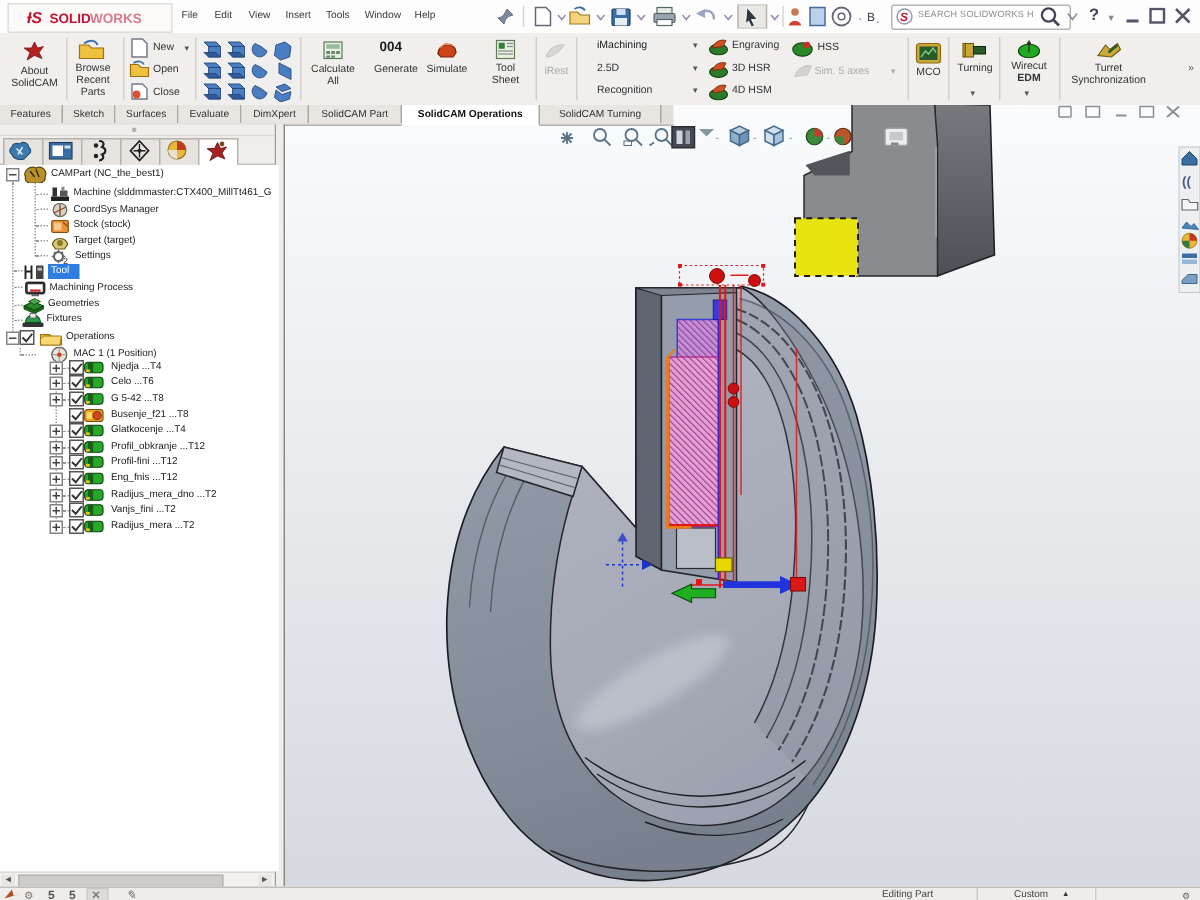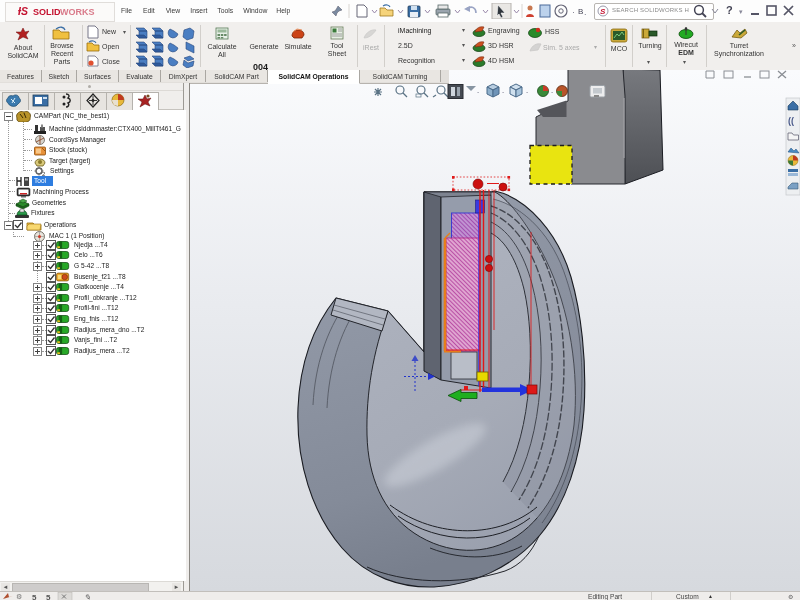--- a/index.html
+++ b/index.html
@@ -151,21 +151,21 @@
       <rect x="2.5" y="2.5" width="9" height="3" fill="#9ab89a"></rect>
       <g fill="#678a67">
         <rect x="2.5" y="7" width="2.5" height="2"></rect>
         <rect x="5.8" y="7" width="2.5" height="2"></rect>
         <rect x="9.1" y="7" width="2.5" height="2"></rect>
         <rect x="2.5" y="10" width="2.5" height="1.5"></rect>
         <rect x="5.8" y="10" width="2.5" height="1.5"></rect>
       </g>
     </svg>
   <div class="lbl" style="left:200px;top:21px;width:44px;">Calculate<br>All</div>
-  <div class="abs" style="left:253px;top:4px;font-size:9px;font-weight:bold;color:#1a1a1a;margin-top:36px;">004</div>
+  <div class="abs" style="left:253px;top:4px;font-size:9px;font-weight:bold;color:#1a1a1a;">004</div>
   <div class="lbl" style="left:242px;top:21px;width:44px;">Generate</div>
   <svg class="abs" style="left:290px;top:5px;" width="16" height="13" viewBox="0 0 16 13">
       <path d="M2,9 c0,-4 3,-6 6,-6 c4,0 6,2 6,5 l-2,3 h-8 z" fill="#cc4418" stroke="#7a2408" stroke-width="0.8"></path>
       <path d="M3,5 l4,-3 5,1" fill="none" stroke="#e89060" stroke-width="1"></path>
     </svg>
   <div class="lbl" style="left:276px;top:21px;width:44px;">Simulate</div>
   <svg class="abs" style="left:330px;top:4px;" width="14" height="14" viewBox="0 0 14 14">
       <rect x="1" y="1" width="12" height="12" fill="#e8f0e4" stroke="#667a5a" stroke-width="0.8"></rect>
       <rect x="2.5" y="2.5" width="4" height="4" fill="#3a7a3a"></rect>
       <line x1="8" y1="3" x2="12" y2="3" stroke="#888" stroke-width="0.8"></line>

